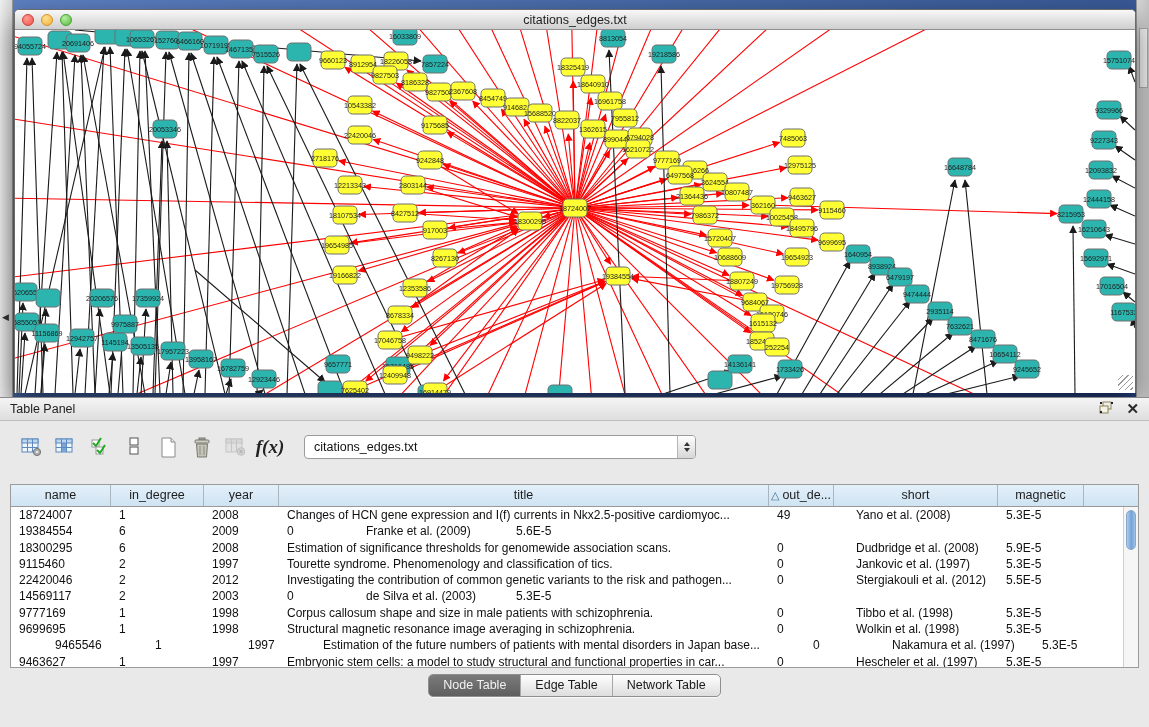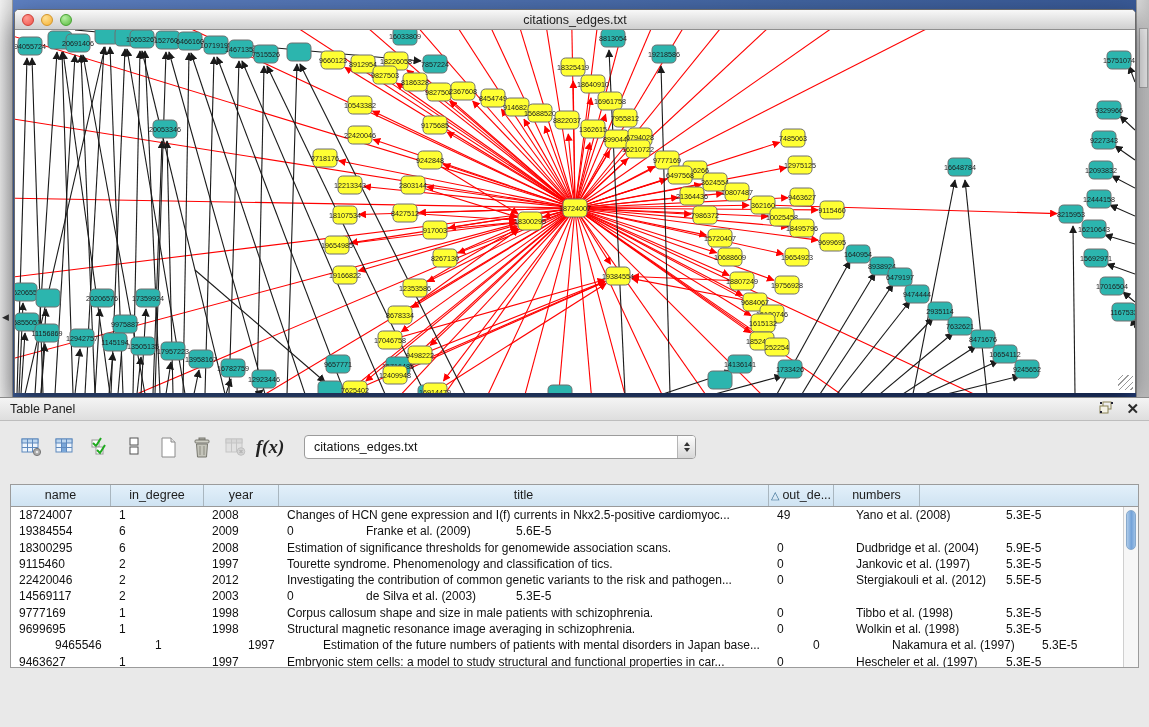--- a/index.html
+++ b/index.html
@@ -888,21 +888,22 @@
         </div>
       </div>
 
     <div id="tablewrap">
       <div id="thead">
           <div class="hcell" style="width: 100px;">name</div>
           <div class="hcell" style="width: 93px;">in_degree</div>
           <div class="hcell" style="width: 75px;">year</div>
           <div class="hcell" style="width: 490px;">title</div>
           <div class="hcell" style="width: 65px;"><span class="tri">△</span>out_de...</div>
-          <div class="hcell" style="width: 86px;">numbers</div>
+          <div class="hcell" style="width: 164px;">short</div>
+          <div class="hcell" style="width: 86px;">magnetic</div>
           <div class="hcell" style="flex: 1 1 auto; border-right: none;"></div>
         </div>
       <div id="tbody">
           <div class="trow">
             <div class="tcell" style="width: 100px;">18724007</div>
             <div class="tcell" style="width: 93px;">1</div>
             <div class="tcell" style="width: 75px;">2008</div>
             <div class="tcell" style="width: 490px;">Changes of HCN gene expression and I(f) currents in Nkx2.5-positive cardiomyoc...</div>
             <div class="tcell" style="width: 65px;">49</div>
             <div class="tcell" style="width: 164px; padding-left: 22px;">Yano et al. (2008)</div>
@@ -915,21 +916,21 @@
             <div class="tcell" style="width: 65px;">0</div>
             <div class="tcell" style="width: 164px; padding-left: 22px;">Franke et al. (2009)</div>
             <div class="tcell" style="width: 86px;">5.6E-5</div>
           </div>
           <div class="trow">
             <div class="tcell" style="width: 100px;">18300295</div>
             <div class="tcell" style="width: 93px;">6</div>
             <div class="tcell" style="width: 75px;">2008</div>
             <div class="tcell" style="width: 490px;">Estimation of significance thresholds for genomewide association scans.</div>
             <div class="tcell" style="width: 65px;">0</div>
-            <div class="tcell" style="width: 164px; padding-left: 22px;">Dudbridge et al. (2004)</div>
+            <div class="tcell" style="width: 164px; padding-left: 22px;">Dudbridge et al. (2008)</div>
             <div class="tcell" style="width: 86px;">5.9E-5</div>
           </div>
           <div class="trow">
             <div class="tcell" style="width: 100px;">9115460</div>
             <div class="tcell" style="width: 93px;">2</div>
             <div class="tcell" style="width: 75px;">1997</div>
             <div class="tcell" style="width: 490px;">Tourette syndrome. Phenomenology and classification of tics.</div>
             <div class="tcell" style="width: 65px;">0</div>
             <div class="tcell" style="width: 164px; padding-left: 22px;">Jankovic et al. (1997)</div>
             <div class="tcell" style="width: 86px;">5.3E-5</div>
@@ -986,15 +987,22 @@
             <div class="tcell" style="width: 65px;">0</div>
             <div class="tcell" style="width: 164px; padding-left: 22px;">Hescheler et al. (1997)</div>
             <div class="tcell" style="width: 86px;">5.3E-5</div>
           </div>
         </div>
       <div id="vscroll">
         <div id="thumb"></div>
       </div>
     </div>
 
+    <div id="tabs">
+        <div class="seg">
+          <div class="tab active">Node Table</div>
+          <div class="tab">Edge Table</div>
+          <div class="tab">Network Table</div>
+        </div>
+      </div>
   </div>
 
 </div>
 
 </body></html>

